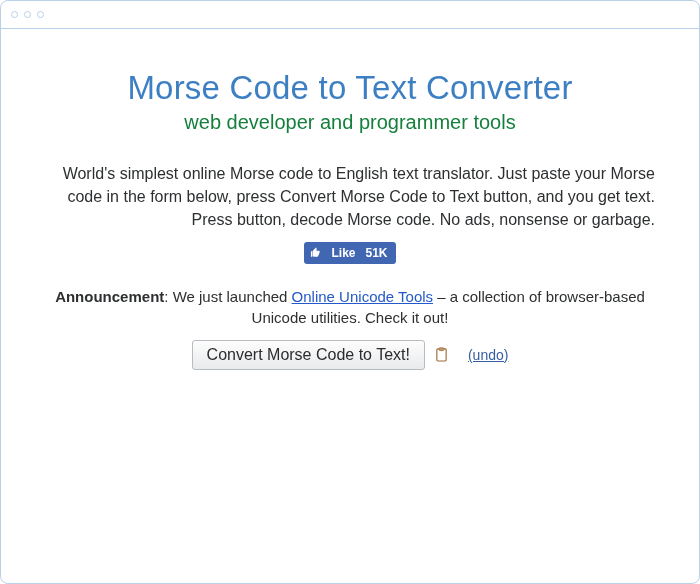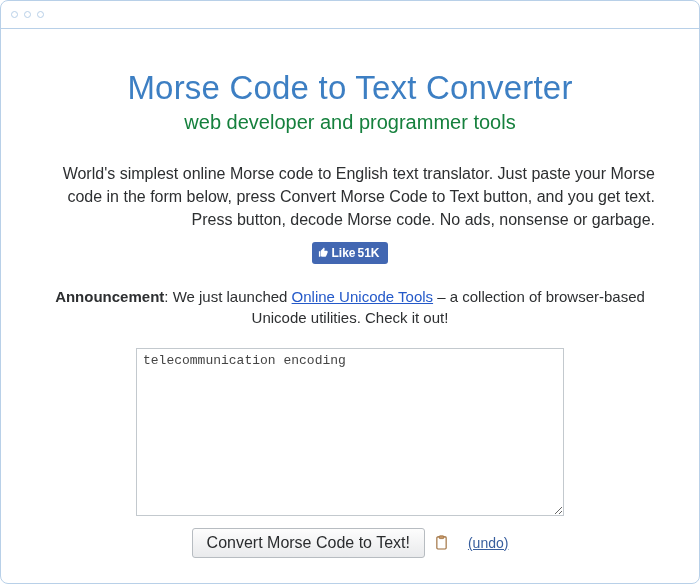--- a/index.html
+++ b/index.html
@@ -57,21 +57,21 @@
   .fb-like {
     display: inline-flex;
     align-items: center;
     background: #4267B2;
     color: #fff;
     border-radius: 3px;
     font-size: 12px;
     height: 22px;
     padding: 0 8px 0 6px;
     margin-top: 10px;
-    gap: 2px;
+    gap: 10px;
     font-weight: 600;
     cursor: pointer;
   }
   .fb-thumb {
     width: 11px; height: 11px;
     fill: #fff;
   }
   .announcement {
     margin-top: 22px;
     font-size: 15px;
@@ -148,21 +148,20 @@
         <path d="M2 21h3V9H2v12zm19-11c0-1.1-.9-2-2-2h-5.3l.8-3.8V3.6c0-.4-.2-.8-.4-1.1L13 1 6.6 7.6C6.2 8 6 8.5 6 9v10c0 1.1.9 2 2 2h8c.8 0 1.5-.5 1.8-1.2l3-7c.1-.3.2-.5.2-.8v-2z"></path>
       </svg>
       <span>Like</span>
       <span>51K</span>
     </div>
 
     <p class="announcement">
       <strong>Announcement</strong><span>: We just launched </span><a href="#">Online Unicode Tools</a><span> – a collection of browser-based Unicode utilities. Check it out!</span>
     </p>
 
-    <textarea class="input-area" style="">telecommunication encoding</textarea>
 
     <div class="controls">
       <button class="convert-btn">Convert Morse Code to Text!</button>
       <span class="undo-wrap">
         <svg class="clipboard-icon" viewBox="0 0 14 16">
           <rect x="2" y="2" width="10" height="13" rx="1" fill="#fff" stroke="#9b6a36" stroke-width="1.2"></rect>
           <rect x="4.5" y="0.8" width="5" height="3" rx="0.8" fill="#c8996a" stroke="#9b6a36" stroke-width="0.8"></rect>
         </svg>
         <a href="#">(undo)</a>
       </span>

